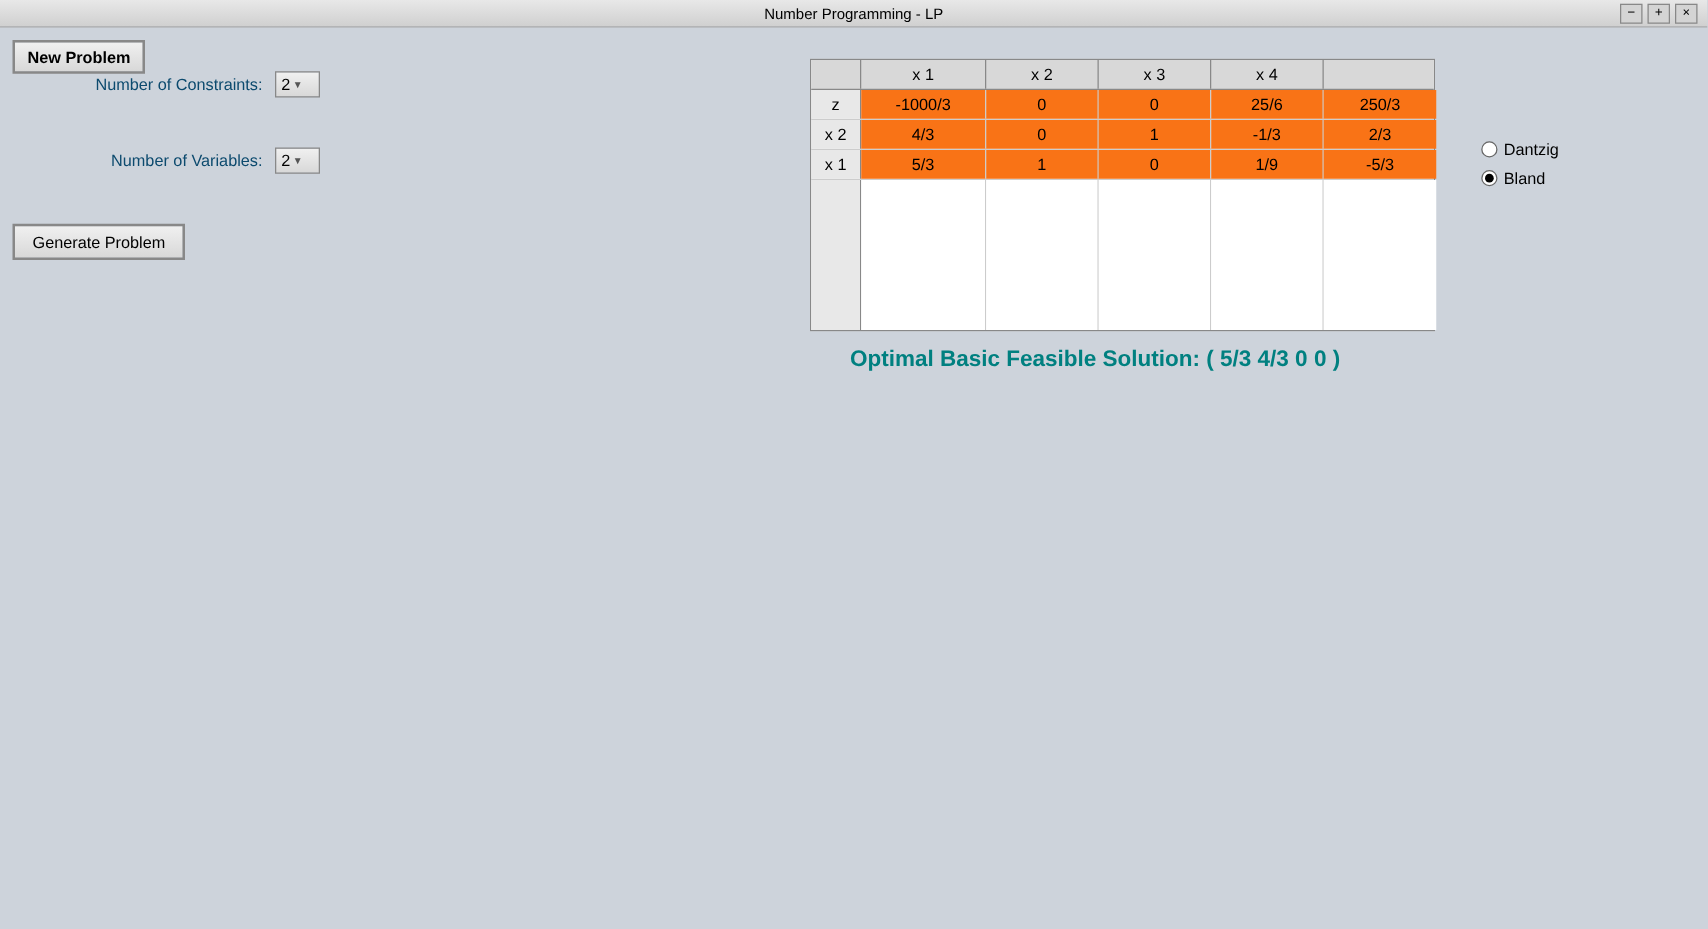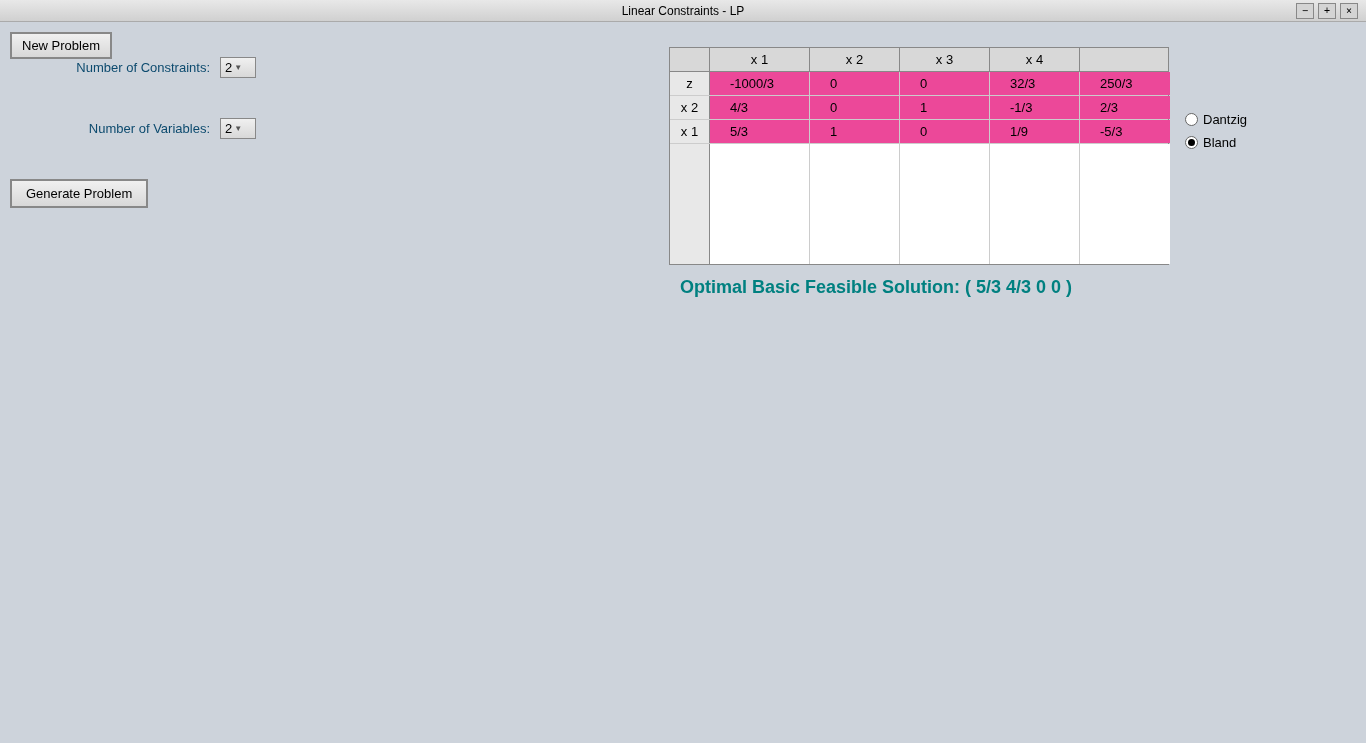--- a/index.html
+++ b/index.html
@@ -59,21 +59,21 @@
     }
 
     
     .new-problem-btn {
       background: linear-gradient(to bottom, #f0f0f0, #d8d8d8);
       border: 2px solid #888;
       padding: 4px 10px;
       font-size: 13px;
       cursor: pointer;
       color: #000;
-      font-weight: normal;
+      font-weight: bold;
     }
 
     
     .left-panel {
       position: absolute;
       top: 35px;
       left: 10px;
       width: 470px;
     }
 
@@ -115,21 +115,21 @@
       font-size: 13px;
       cursor: pointer;
       color: #000;
       margin-top: 0px;
     }
 
     
     .right-panel {
       position: absolute;
       top: 25px;
-      left: 669px;
+      left: 648px;
       width: 500px;
     }
 
     .simplex-table-container {
       border: 1px solid #888;
       background: #fff;
     }
 
     .table-header {
       display: grid;
@@ -158,24 +158,24 @@
       grid-template-columns: 40px 100px 90px 90px 90px 90px;
       border-bottom: 1px solid #ccc;
     }
 
     .table-row:last-child {
       border-bottom: none;
     }
 
     .table-cell {
       padding: 4px 20px;
-      text-align: left;
+      text-align: center;
       font-size: 13px;
       border-right: 1px solid #ccc;
-      background: #ec4899;
+      background: #f97316;
     }
 
     .table-cell:last-child {
       border-right: none;
     }
 
     .row-label {
       background: #e8e8e8;
       border-right: 1px solid #888;
       font-size: 13px;
@@ -252,21 +252,21 @@
 
     .spacer-cell:last-child {
       border-right: none;
     }
   </style>
 </head>
 <body>
 
 <div class="title-bar">
   <div style="flex:1"></div>
-  <span class="title-bar-title">Linear Constraints - LP</span>
+  <span class="title-bar-title">Number Programming - LP</span>
   <div class="title-bar-controls">
     <button class="title-btn">−</button>
     <button class="title-btn">+</button>
     <button class="title-btn">×</button>
   </div>
 </div>
 
 <div class="main-content">
 
   
@@ -309,21 +309,21 @@
         <div class="table-header-cell"></div>
       </div>
 
       <div class="table-body">
 
         <div class="table-row">
           <div class="table-cell row-label">z</div>
           <div class="table-cell">-1000/3</div>
           <div class="table-cell">0</div>
           <div class="table-cell">0</div>
-          <div class="table-cell">32/3</div>
+          <div class="table-cell">25/6</div>
           <div class="table-cell">250/3</div>
         </div>
 
         <div class="table-row">
           <div class="table-cell row-label">x 2</div>
           <div class="table-cell">4/3</div>
           <div class="table-cell">0</div>
           <div class="table-cell">1</div>
           <div class="table-cell">-1/3</div>
           <div class="table-cell">2/3</div>

